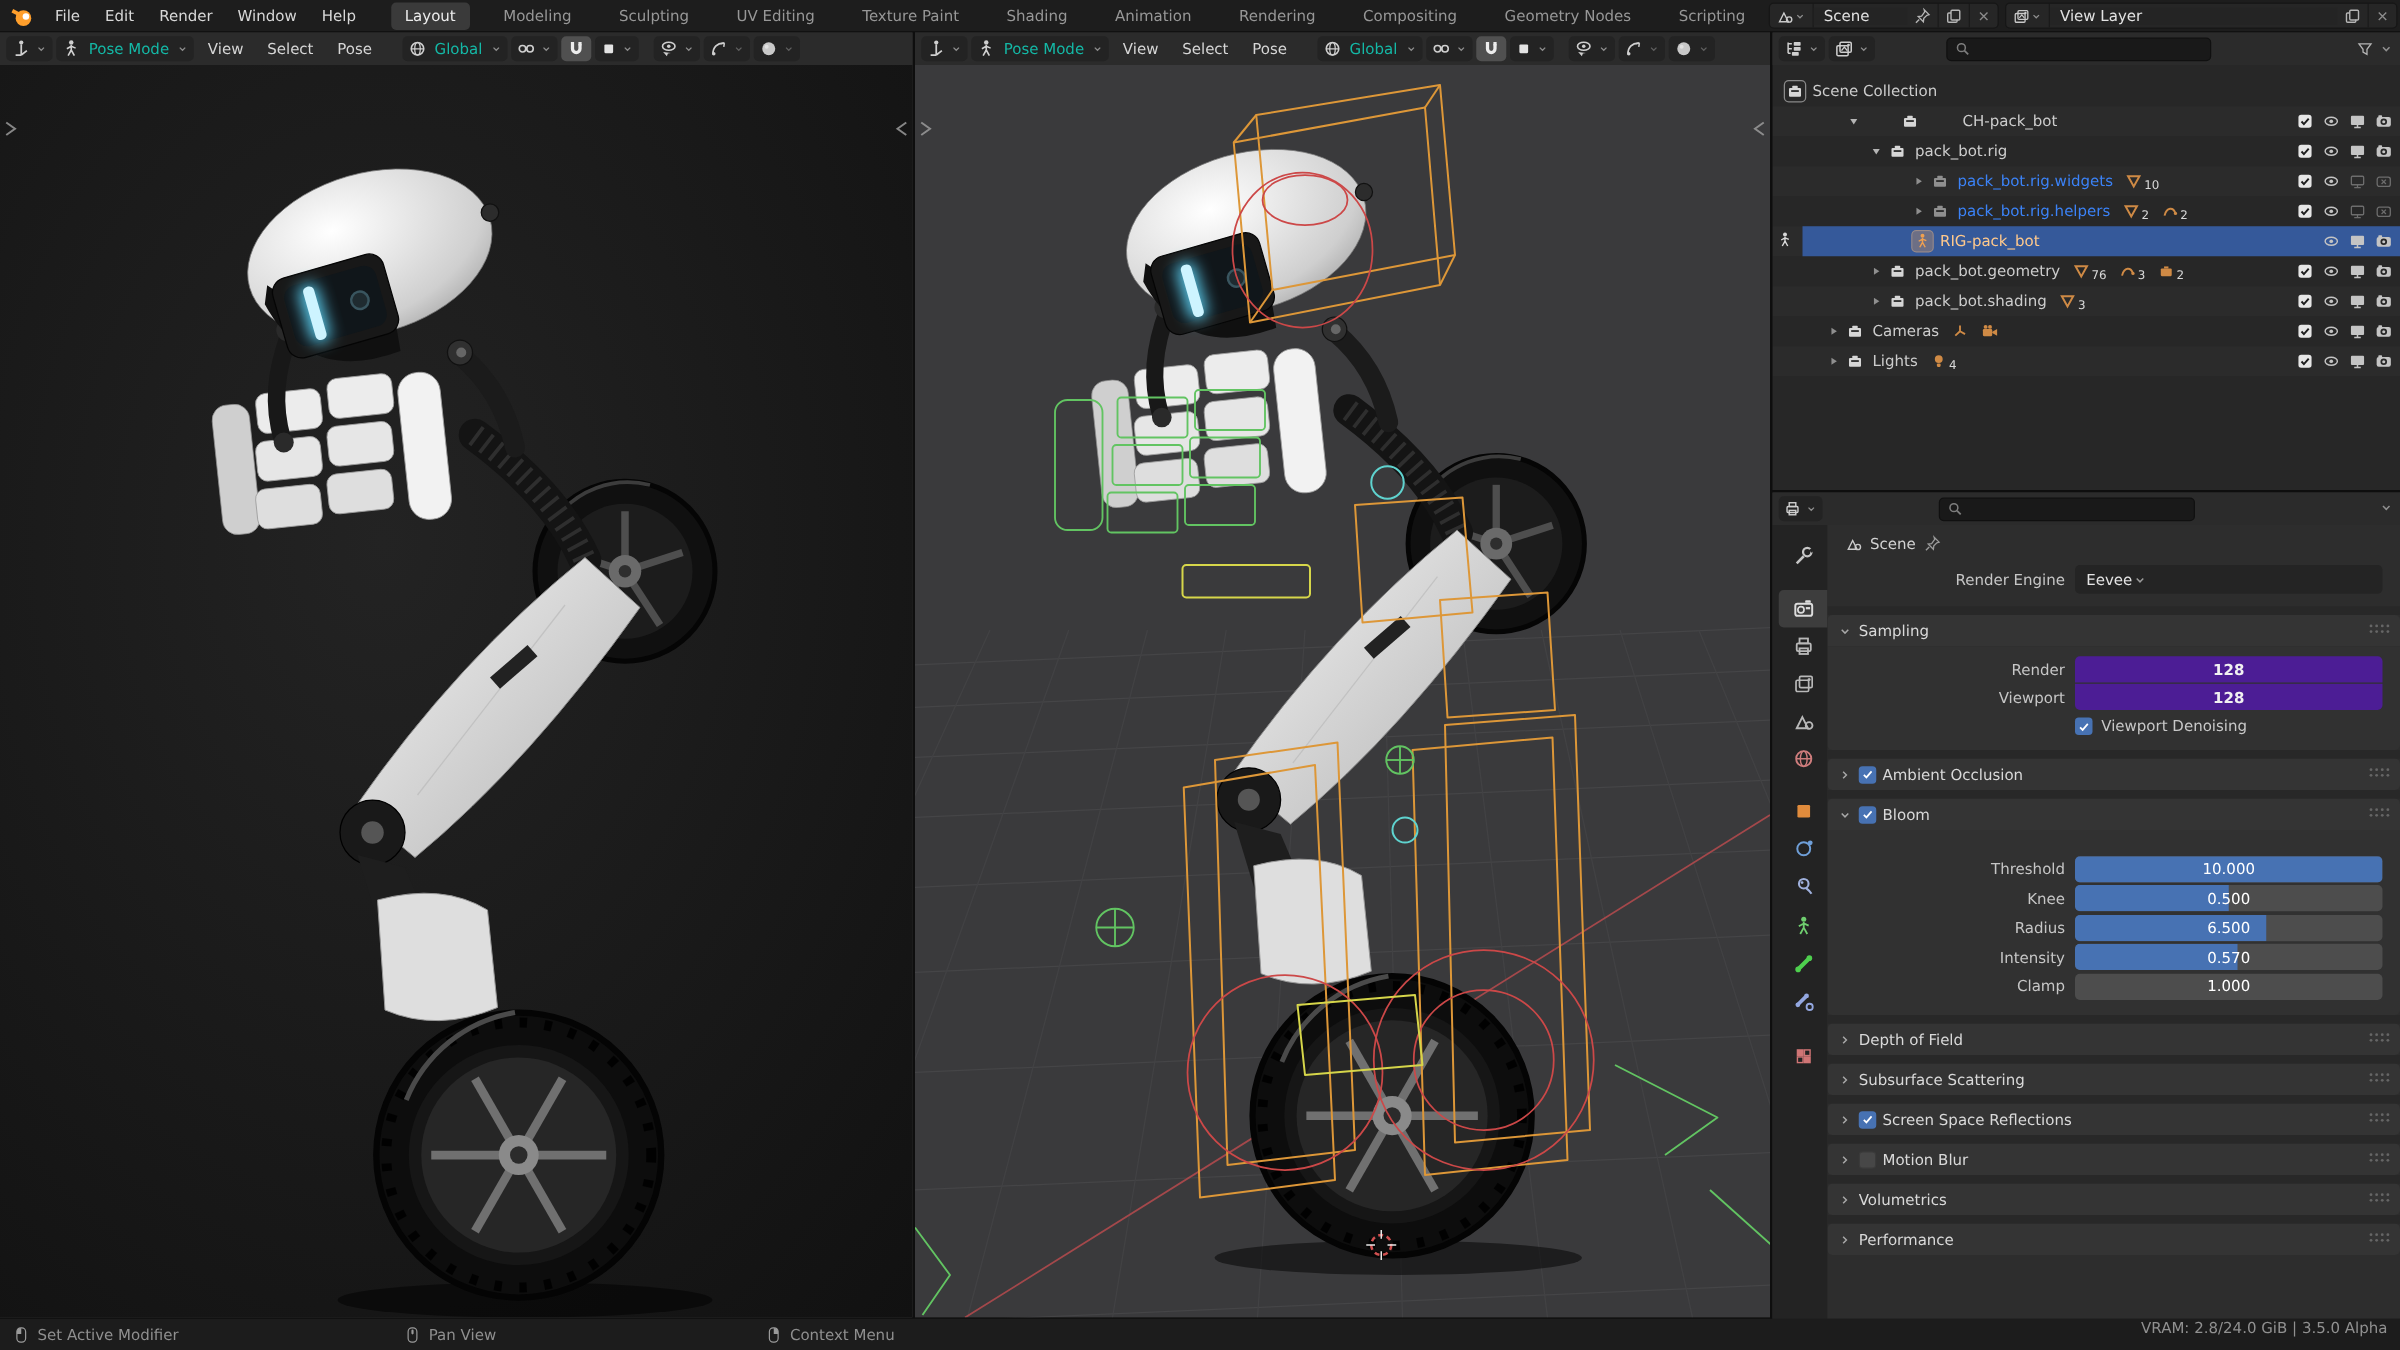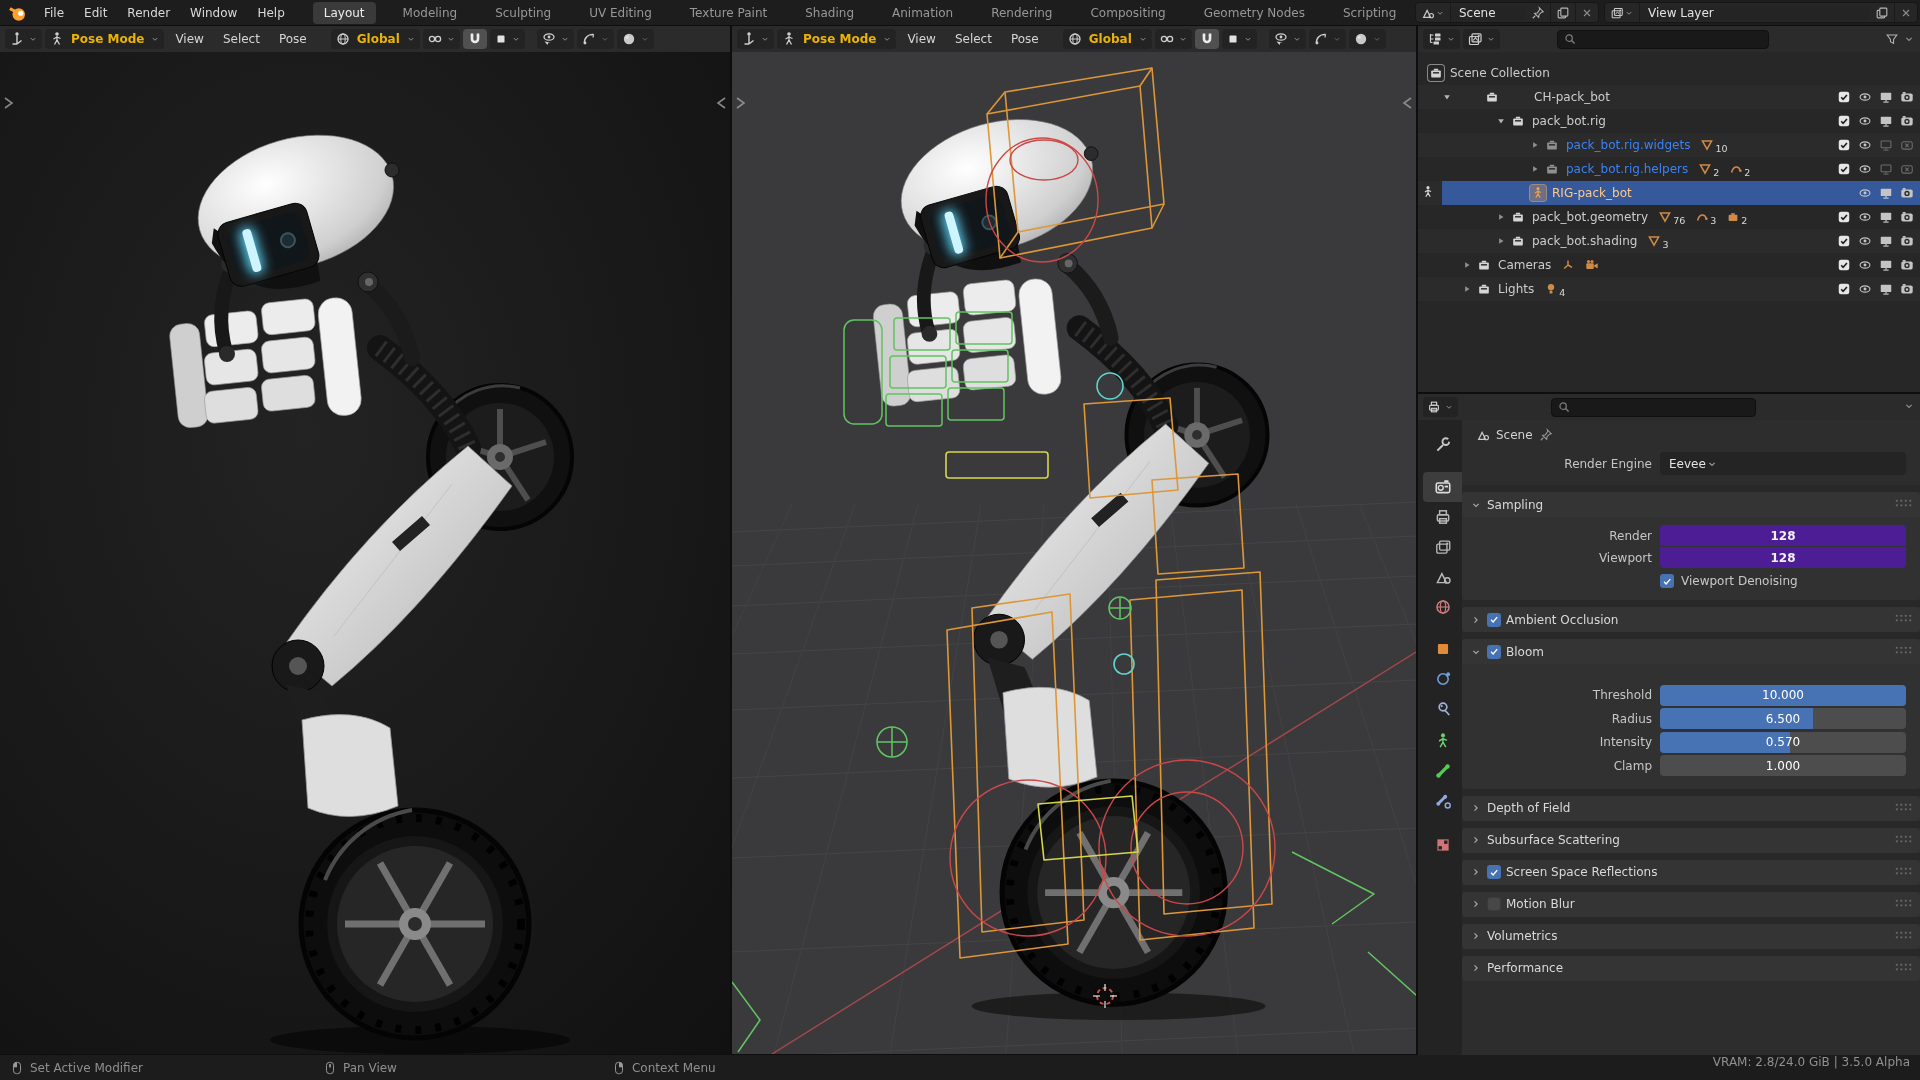--- a/index.html
+++ b/index.html
@@ -31,21 +31,21 @@
   
   .area { position:absolute; background:#2b2b2b; }
   #vp-left   { left:0;    top:26px; width:730px;  height:1028px; }
   #vp-right  { left:732px; top:26px; width:684px; height:1028px; }
   #outliner  { left:1418px; top:26px; width:502px; height:366px; background:#272727; }
   #props     { left:1418px; top:394px; width:502px; height:661px; background:#2b2b2b; }
 
   .areahdr { position:absolute; left:0; top:0; right:0; height:26px; background:#2b2b2b; display:flex; align-items:center; gap:3px; padding:0 5px; overflow:hidden; }
   .hbtn { height:20px; display:flex; align-items:center; gap:3px; background:#232323; border-radius:4px; padding:0 4px; color:#cfcfcf; }
   .hbtn.toggled { background:#505050; color:#ececec; }
-  .hbtn .hlabel { color:#eab308; padding:0 3px; white-space:nowrap;font-weight:bold; }
+  .hbtn .hlabel { color:#14b8a6; padding:0 3px; white-space:nowrap; }
   .hmenu { color:#d6d6d6; padding:3px 8px; border-radius:4px; white-space:nowrap; }
   .hspace { width:10px; }
   .chevdim { color:#5f5f5f; }
 
   .vpcanvas { position:absolute; left:0; top:26px; right:0; bottom:0; overflow:hidden; }
   .vpcanvas svg.full { width:100%; height:100%; display:block; }
   .edgechev { position:absolute; color:#9a9a9a; opacity:.85; }
 
   
   #outliner-hdr { background:#2b2b2b; }
@@ -722,21 +722,21 @@
                 <rect x="2.5" y="5" width="11" height="8" rx="1" fill="currentColor"></rect>
                 <rect x="5.5" y="3" width="5" height="2.2" rx="0.6" fill="currentColor"></rect>
                 <rect x="4.5" y="7" width="7" height="1.6" fill="#262626"></rect>
               </svg>
             </span>
           </span>
           <span class="olabel">Scene Collection</span>
         </div>
       </div>
       <div class="orow">
-        <div class="ocont" style="padding-left: 24px; gap: 32px;">
+        <div class="ocont" style="padding-left: 60px; gap: 32px;">
           <span class="icon i10" style="color: rgb(181, 181, 181);">
             <svg viewBox="0 0 16 16">
               <path d="M3.5 5h9L8 12z" fill="currentColor"></path>
             </svg>
           </span>
           <span class="oiconbox">
             <span class="icon i14" style="color: rgb(214, 214, 214);">
               <svg viewBox="0 0 16 16">
                 <rect x="2.5" y="5" width="11" height="8" rx="1" fill="currentColor"></rect>
                 <rect x="5.5" y="3" width="5" height="2.2" rx="0.6" fill="currentColor"></rect>
@@ -1519,20 +1519,27 @@
             </svg>
           </span></span>
     </div>
     <div class="pbody">
       <div id="bloom-rows" style="padding-top:10px">
           <div class="prow" style="margin:2.5px 14px 2.5px 0">
             <span class="plabel">Threshold</span>
             <div class="pslider">
               <div class="fill" style="width: 100%;"></div>
               <div class="sval">10.000</div>
+            </div>
+          </div>
+          <div class="prow" style="margin:2.5px 14px 2.5px 0">
+            <span class="plabel">Knee</span>
+            <div class="pslider">
+              <div class="fill" style="width: 50%;"></div>
+              <div class="sval">0.500</div>
             </div>
           </div>
           <div class="prow" style="margin:2.5px 14px 2.5px 0">
             <span class="plabel">Radius</span>
             <div class="pslider">
               <div class="fill" style="width: 62%;"></div>
               <div class="sval">6.500</div>
             </div>
           </div>
           <div class="prow" style="margin:2.5px 14px 2.5px 0">

